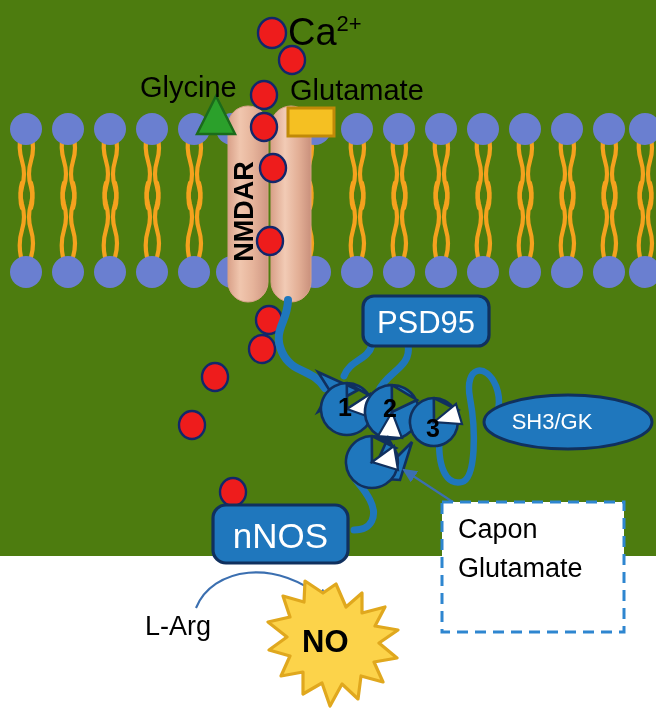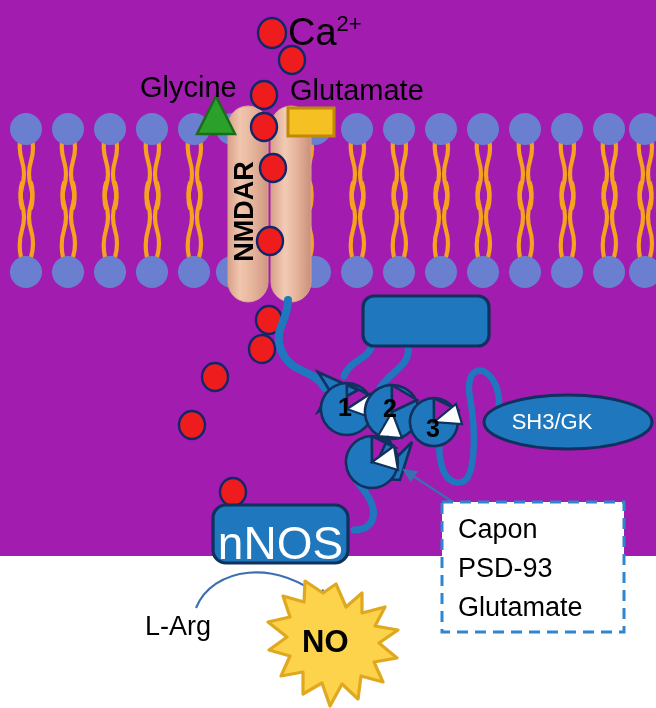--- a/index.html
+++ b/index.html
@@ -2,21 +2,21 @@
 <html><head>
 <meta charset="utf-8">
 <style>
   html,body{margin:0;padding:0;background:#ffffff;}
   body{
     width:656px;height:708px;
     font-family:"Liberation Sans", sans-serif;
     overflow:hidden;
     position:relative;
   }
-  #stage{position:relative;width:656px;height:556px;background:#a21caf;}
+  #stage{position:relative;width:656px;height:556px;background:#4d7c0f;}
   #stage svg{position:absolute;left:0;top:0;}
   .txt{position:absolute;white-space:nowrap;color:#000;}
 </style>
 </head>
 <body>
 
 <div id="stage">
 
   <svg width="656" height="708" viewBox="0 0 656 708">
     <defs>
@@ -209,32 +209,32 @@
   <div class="txt" style="left:288px;top:4px;font-size:38px;line-height:40px;">
     <span>Ca</span><sup style="font-size:22px;">2+</sup>
   </div>
 
   <div class="txt" style="left:140px;top:71px;font-size:29px;">Glycine</div>
 
   <div class="txt" style="left:290px;top:74px;font-size:29px;">Glutamate</div>
 
   <div class="txt" style="left:194px;top:196px;font-size:27px;font-weight:bold;transform:rotate(-90deg);transform-origin:center center;">NMDAR</div>
 
+  <div class="txt" style="left:363px;top:305px;width:126px;text-align:center;font-size:31px;color:#ffffff;">PSD95</div>
 
   <div class="txt" style="left:468px;top:409px;width:168px;text-align:center;font-size:22px;color:#ffffff;">SH3/GK</div>
 
   <div class="txt" style="left:338px;top:393px;font-size:25px;font-weight:bold;color:#000;">1</div>
   <div class="txt" style="left:383px;top:394px;font-size:25px;font-weight:bold;color:#000;">2</div>
   <div class="txt" style="left:426px;top:414px;font-size:25px;font-weight:bold;color:#000;">3</div>
 
-  <div class="txt" style="left:213px;top:516px;width:135px;text-align:center;font-size:46px;color:#ffffff;">nNOS</div>
+  <div class="txt" style="left:213px;top:516px;width:135px;text-align:center;font-size:35px;color:#ffffff;">nNOS</div>
 
   <div class="txt" style="left:145px;top:611px;font-size:27px;">L-Arg</div>
 
   <div class="txt" style="left:302px;top:624px;width:62px;font-size:31px;font-weight:bold;color:#000;">NO</div>
 
   <div style="position:absolute;left:458px;top:510px;width:160px;">
     <div class="txt" style="position:static;font-size:27px;line-height:39px;">Capon</div>
-    <div class="txt" style="position:static;font-size:27px;line-height:39px;">PSD-93</div>
     <div class="txt" style="position:static;font-size:27px;line-height:39px;">Glutamate</div>
   </div>
 
 </div>
 
 </body></html>

